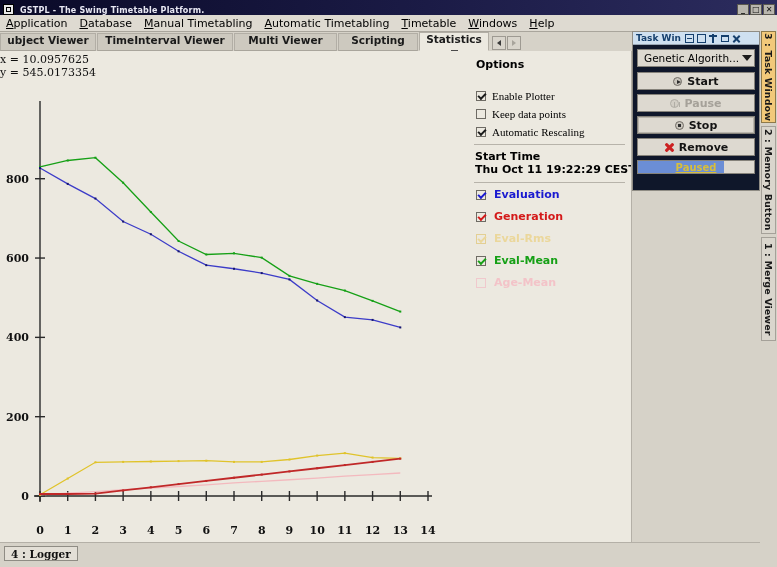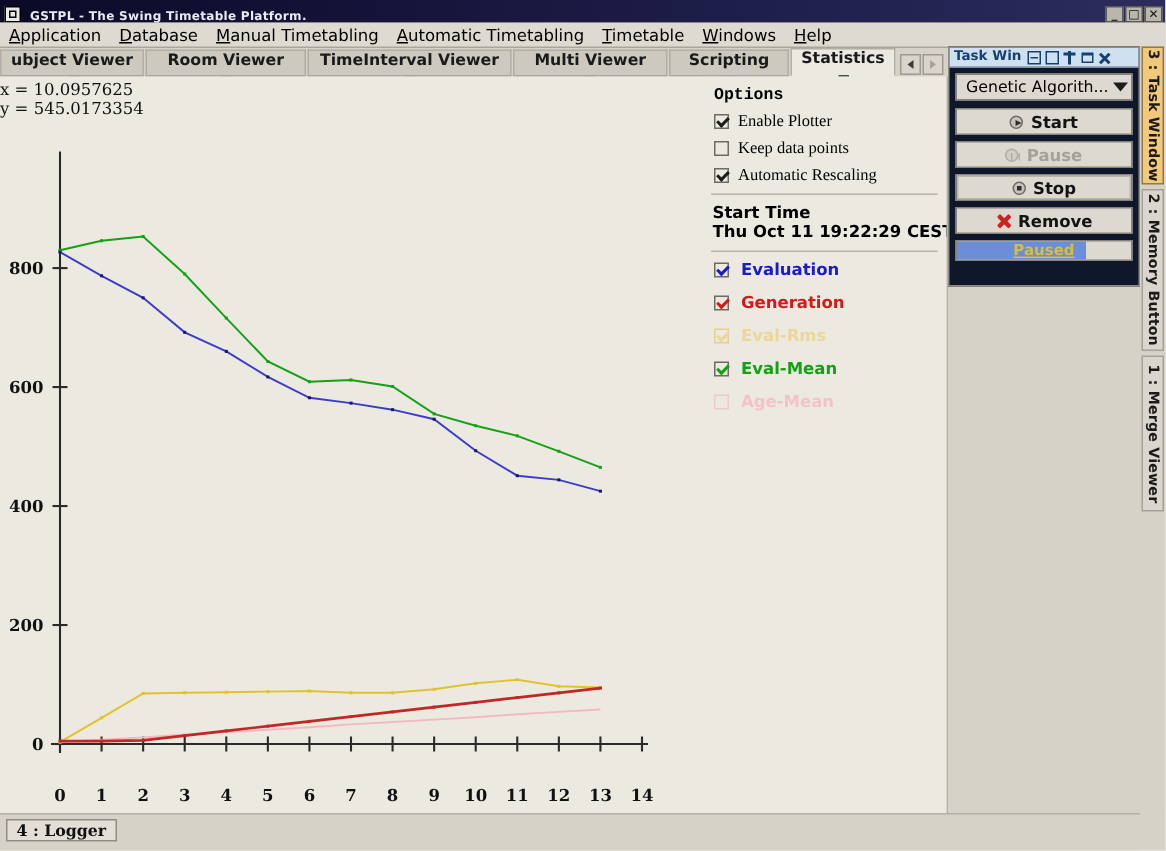--- a/index.html
+++ b/index.html
@@ -118,21 +118,21 @@
   .plot-wrap { position: absolute; left: 0; top: 0; width: 467px; height: 491px; }
 
   
   .optpanel {
     position: absolute; left: 467px; top: 0; width: 164px; height: 491px;
     background: #ece9e0;
     box-sizing: border-box;
     padding: 4px 6px 0 7px;
   }
   .opt-heading {
-    font-size: 11px; font-weight: bold; color: #000; margin: 3px 0 5px 2px; font-family: Liberation Mono, monospace;
+    font-size: 11px; font-weight: bold; color: #000; margin: 3px 0 19px 2px;
   }
   .chkrow { display: flex; align-items: center; gap: 6px; margin: 0 0 6px 2px; font-family: Liberation Serif, serif; }
   .chk {
     width: 10px; height: 10px; box-sizing: border-box;
     border: 1px solid #6e6b64; background: #ece9e0;
     position: relative; flex: 0 0 auto;
   }
   .chk.on::after {
     content: ""; position: absolute; left: 1px; top: 1px;
     width: 6px; height: 3px;
@@ -328,24 +328,20 @@
     <div class="menu-item"><span class="mn">M</span><span>anual Timetabling</span></div>
     <div class="menu-item"><span class="mn">A</span><span>utomatic Timetabling</span></div>
     <div class="menu-item"><span class="mn">T</span><span>imetable</span></div>
     <div class="menu-item"><span class="mn">W</span><span>indows</span></div>
     <div class="menu-item"><span class="mn">H</span><span>elp</span></div>
   </div>
 
   <div class="tabbar">
     <div class="tab" style="width:96px;">
       <span>ubject Viewer</span>
-      <span class="tabclose"></span>
-    </div>
-    <div class="tab" style="width:107px;">
-      <span>Room Viewer</span>
       <span class="tabclose"></span>
     </div>
     <div class="tab" style="width:136px;">
       <span>TimeInterval Viewer</span>
       <span class="tabclose"></span>
     </div>
     <div class="tab" style="width:103px;">
       <span>Multi Viewer</span>
       <span class="tabclose"></span>
     </div>

